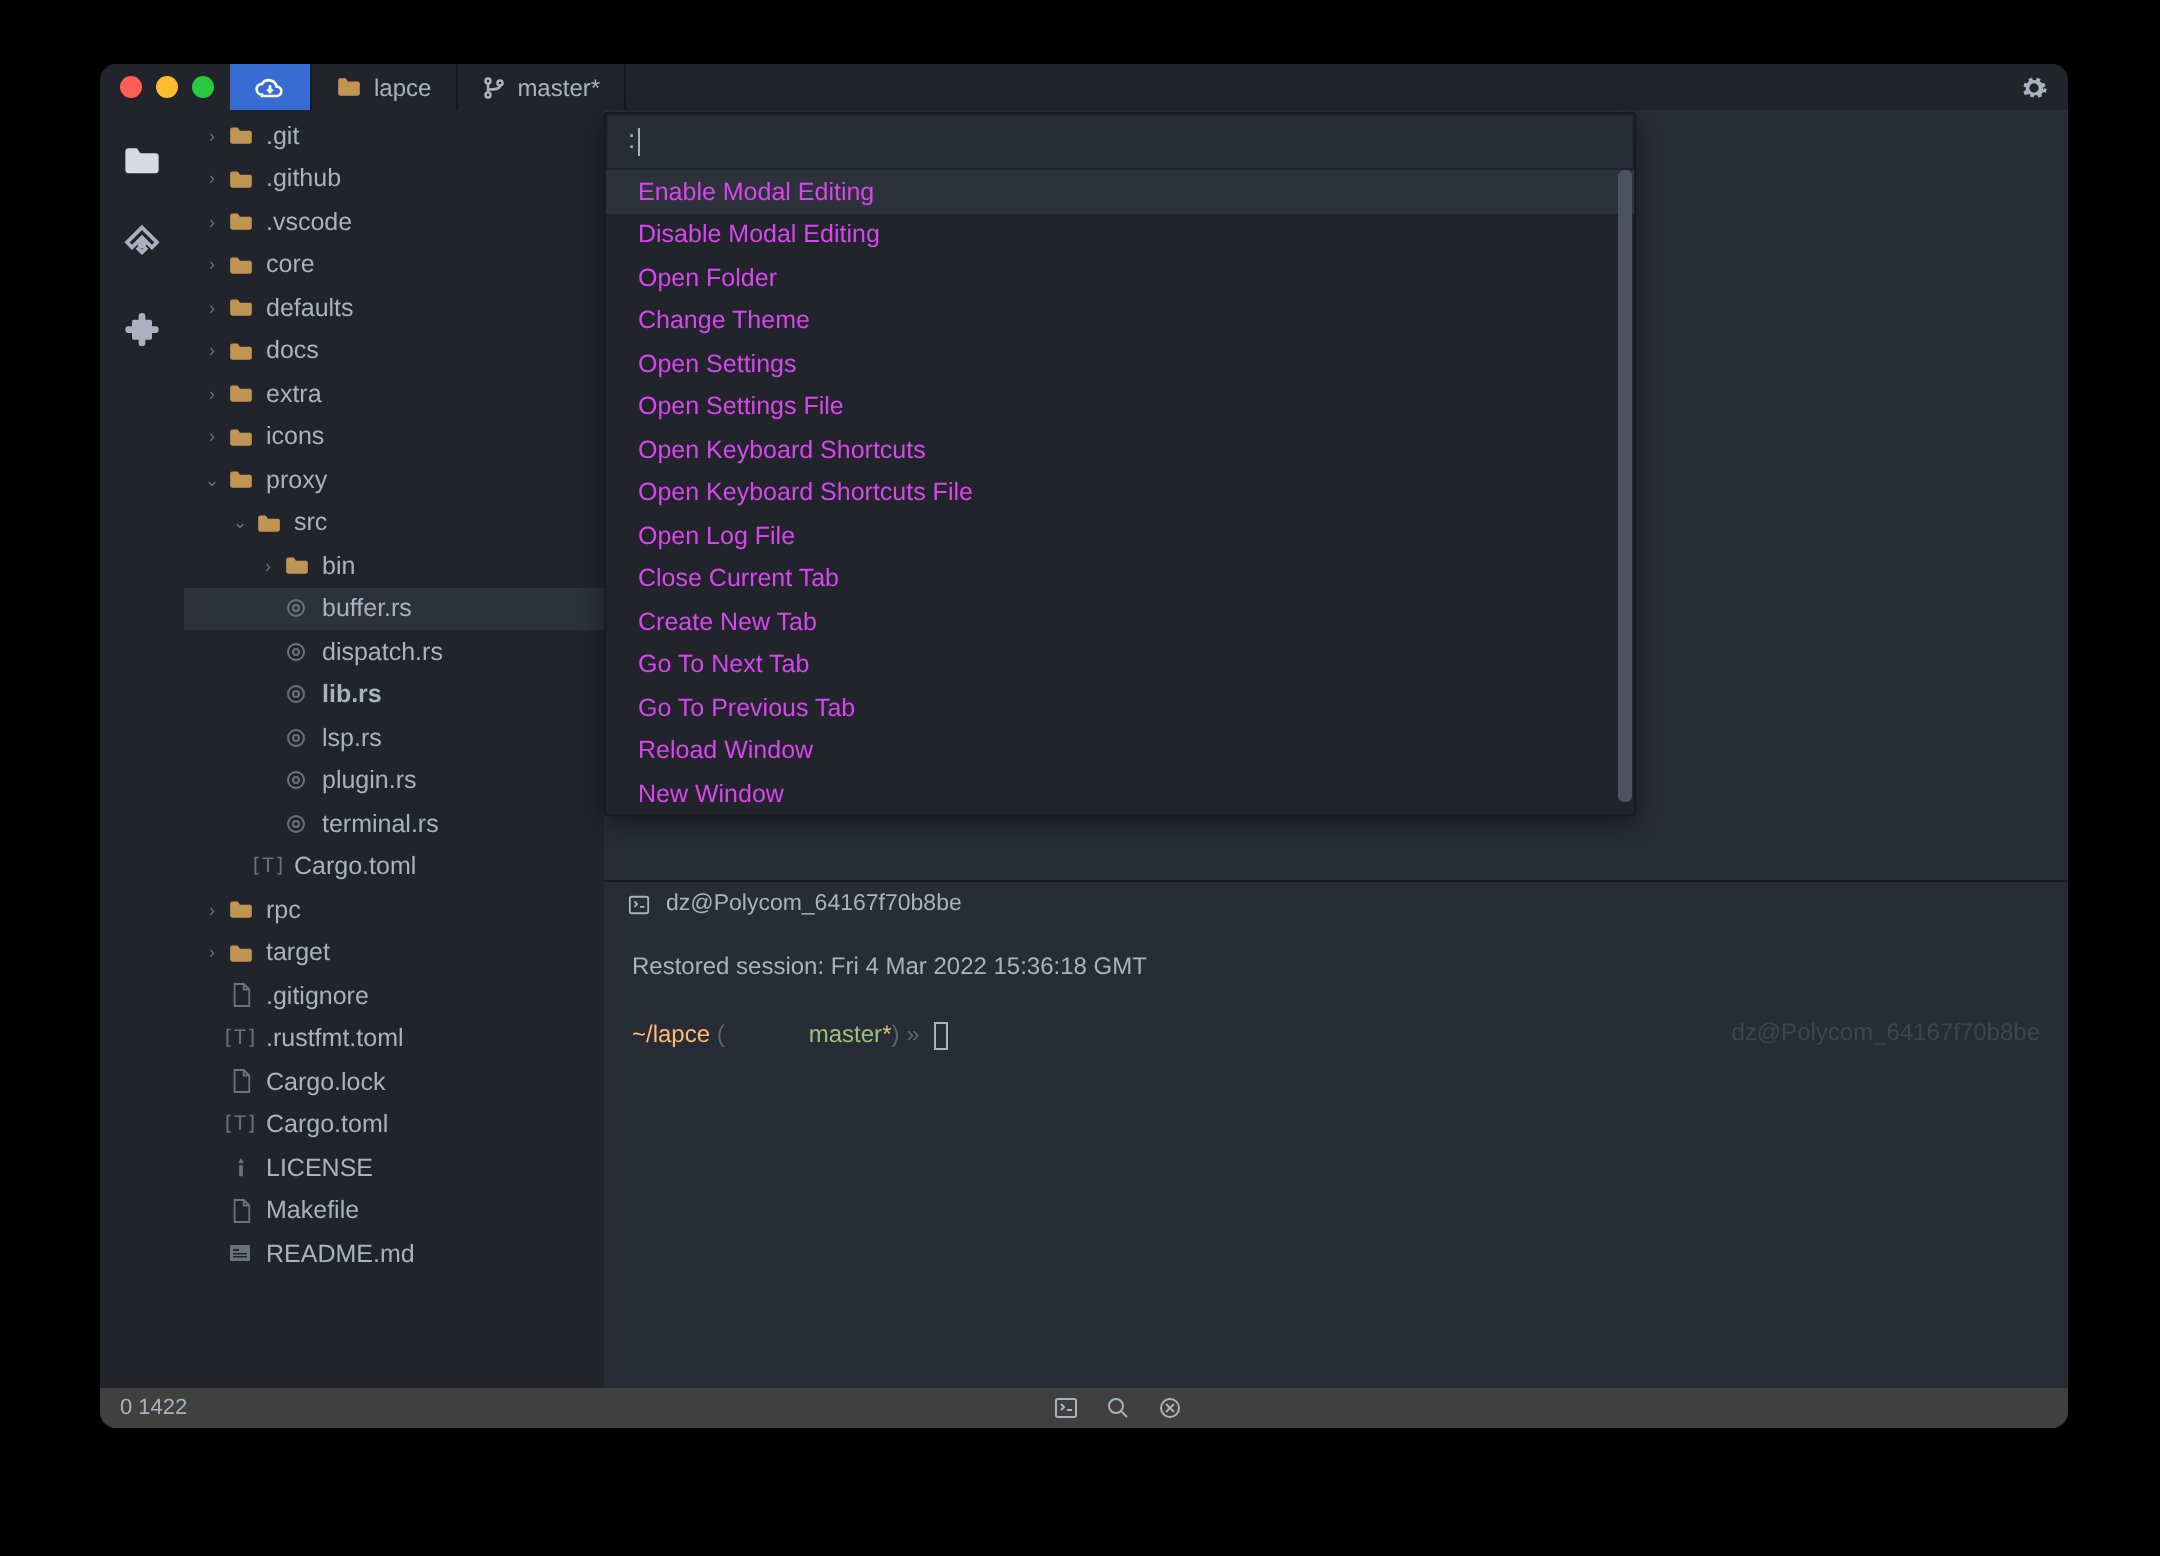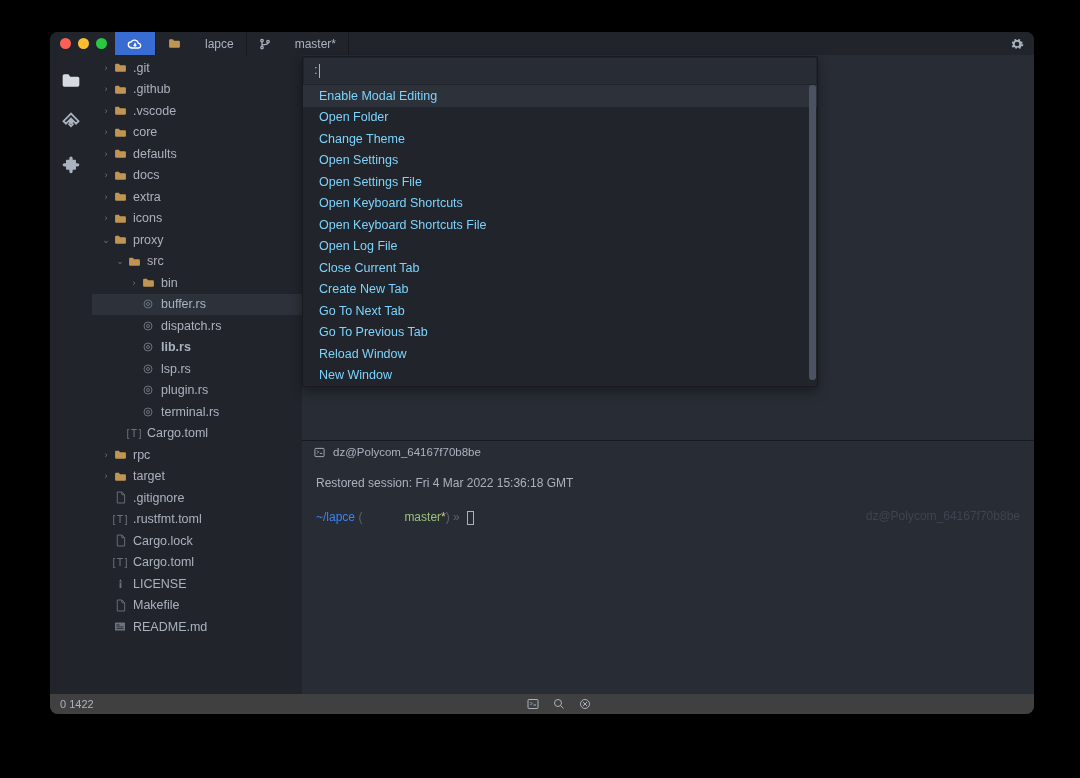--- a/index.html
+++ b/index.html
@@ -3,47 +3,47 @@
 <meta charset="utf-8">
 <style>
 * { margin:0; padding:0; box-sizing:border-box; font-family: -apple-system, BlinkMacSystemFont, "Segoe UI", sans-serif; }
 body { background:#000; width:1080px; height:778px; overflow:hidden; position:relative; }
 .window { position:absolute; top:32px; left:50px; width:984px; height:682px; background:#21252b; border-radius:8px; overflow:hidden; box-shadow:0 15px 40px rgba(0,0,0,.6); display:flex; flex-direction:column; }
 .titlebar { height:23px; background:#21252b; display:flex; align-items:center; padding:0 0 0 10px; }
 .traffic { display:flex; gap:7px; align-items:center; }
 .dot { width:11px; height:11px; border-radius:50%; }
 .dot.r{background:#ff5f56;} .dot.y{background:#ffbd2e;} .dot.g{background:#27c93f;}
 .tabs { display:flex; margin-left:8px; height:23px; }
-.tab { display:flex; align-items:center; padding:0 12px; font-size:12px; color:#abb2bf; gap:24px; border-right:1px solid #181a1f;text-align:right; }
+.tab { display:flex; align-items:center; padding:0 12px; font-size:12px; color:#abb2bf; gap:6px; border-right:1px solid #181a1f;text-align:right; }
 .tab.active{ background:#386cd2; color:#fff; }
 .tab-icon { display:inline-flex; }
 .gear { margin-left:auto; margin-right:10px; color:#abb2bf; }
 .body { flex:1; display:flex; min-height:0; }
 .activitybar { width:42px; background:#21252b; display:flex; flex-direction:column; align-items:center; padding-top:14px; gap:20px; color:#abb2bf; }
 .activitybar .act-item { width:22px; height:22px; display:flex; align-items:center; justify-content:center; }
 .sidebar { width:210px; background:#21252b; color:#abb2bf; font-size:12.5px; overflow:hidden; padding-top:2px; }
 .tree-row { display:flex; align-items:center; height:21.5px; padding-left:0; white-space:nowrap; cursor:default;}
 .tree-row.selected{ background:#2c313a; }
 .chev { width:12px; text-align:center; color:#6b727d; font-size:9px; display:inline-block;}
 .ficon { width:16px; display:inline-flex; align-items:center; justify-content:center; margin-right:5px;}
 .label { color:#abb2bf; }
 .main { flex:1; display:flex; flex-direction:column; background:#282c34; position:relative; }
 .editor-area { flex:1; position:relative; }
 .palette { position:absolute; top:1px; left:0; width:516px; background:#21252b; border:1px solid #181a1f; border-radius:2px; z-index:10; box-shadow:0 4px 12px rgba(0,0,0,.4); }
 .palette-input { height:26px; padding:4px 10px; color:#abb2bf; font-size:13px; background:#282c34; margin:1px;}
 .palette-input .caret { border-left:1px solid #abb2bf; height:14px; display:inline-block; margin-left:1px; vertical-align:middle;}
 .palette-list { max-height:322px; overflow:hidden; position:relative;}
-.palette-item { height:21.5px; display:flex; align-items:center; padding:0 16px; font-size:12.5px; color:#7dd3fc; }
+.palette-item { height:21.5px; display:flex; align-items:center; padding:0 16px; font-size:12.5px; color:#d946ef; }
 .palette-item.selected { background:#2c313a; }
 .palette-scroll { position:absolute; right:1px; top:0; width:7px; height:98%; background:#4b5261; border-radius:3px;}
 .terminal-panel { height:254px; background:#282c34; border-top:1px solid #181a1f; display:flex; flex-direction:column; }
 .term-header { height:22px; display:flex; align-items:center; padding:0 12px; gap:8px; font-size:11.5px; color:#abb2bf; }
 .term-body { flex:1; padding:10px 14px; font-family: Menlo, Consolas, monospace; font-size:12px; color:#abb2bf; position:relative;}
 .term-line { line-height:1.7; }
-.prompt-path{color:#3b82f6;} .prompt-branch{color:#98c379;margin-left:42px;} .prompt-star{color:#e5c07b;} .prompt-paren{color:#5c6370;} .prompt-arrow{color:#5c6370;}
+.prompt-path{color:#fdba74;} .prompt-branch{color:#98c379;margin-left:42px;} .prompt-star{color:#e5c07b;} .prompt-paren{color:#5c6370;} .prompt-arrow{color:#5c6370;}
 .cursor-block{ display:inline-block; width:7px; height:14px; border:1px solid #abb2bf; vertical-align:middle; margin-left:4px;}
 .term-right { position:absolute; right:14px; top:46px; color:#3e4451; font-size:12px;}
 .statusbar { height:20px; background:#404040; display:flex; align-items:center; font-size:11px; color:#abb2bf; padding:0 10px; }
 .statusbar .center { margin:0 auto; display:flex; gap:14px; }
 svg { display:block; }
 </style>
 </head>
 <body>
 
 <div class="window">
@@ -366,20 +366,21 @@
     <div class="main">
       <div class="editor-area">
 
         <div class="palette">
           <div class="palette-input">
             <span>:</span><span class="caret"></span>
           </div>
           <div class="palette-list" id="palette-list">
             <div class="palette-scroll"></div>
           <div class="palette-item selected">Enable Modal Editing</div>
+              <div class="palette-item">Disable Modal Editing</div>
               <div class="palette-item">Open Folder</div>
               <div class="palette-item">Change Theme</div>
               <div class="palette-item">Open Settings</div>
               <div class="palette-item">Open Settings File</div>
               <div class="palette-item">Open Keyboard Shortcuts</div>
               <div class="palette-item">Open Keyboard Shortcuts File</div>
               <div class="palette-item">Open Log File</div>
               <div class="palette-item">Close Current Tab</div>
               <div class="palette-item">Create New Tab</div>
               <div class="palette-item">Go To Next Tab</div>

